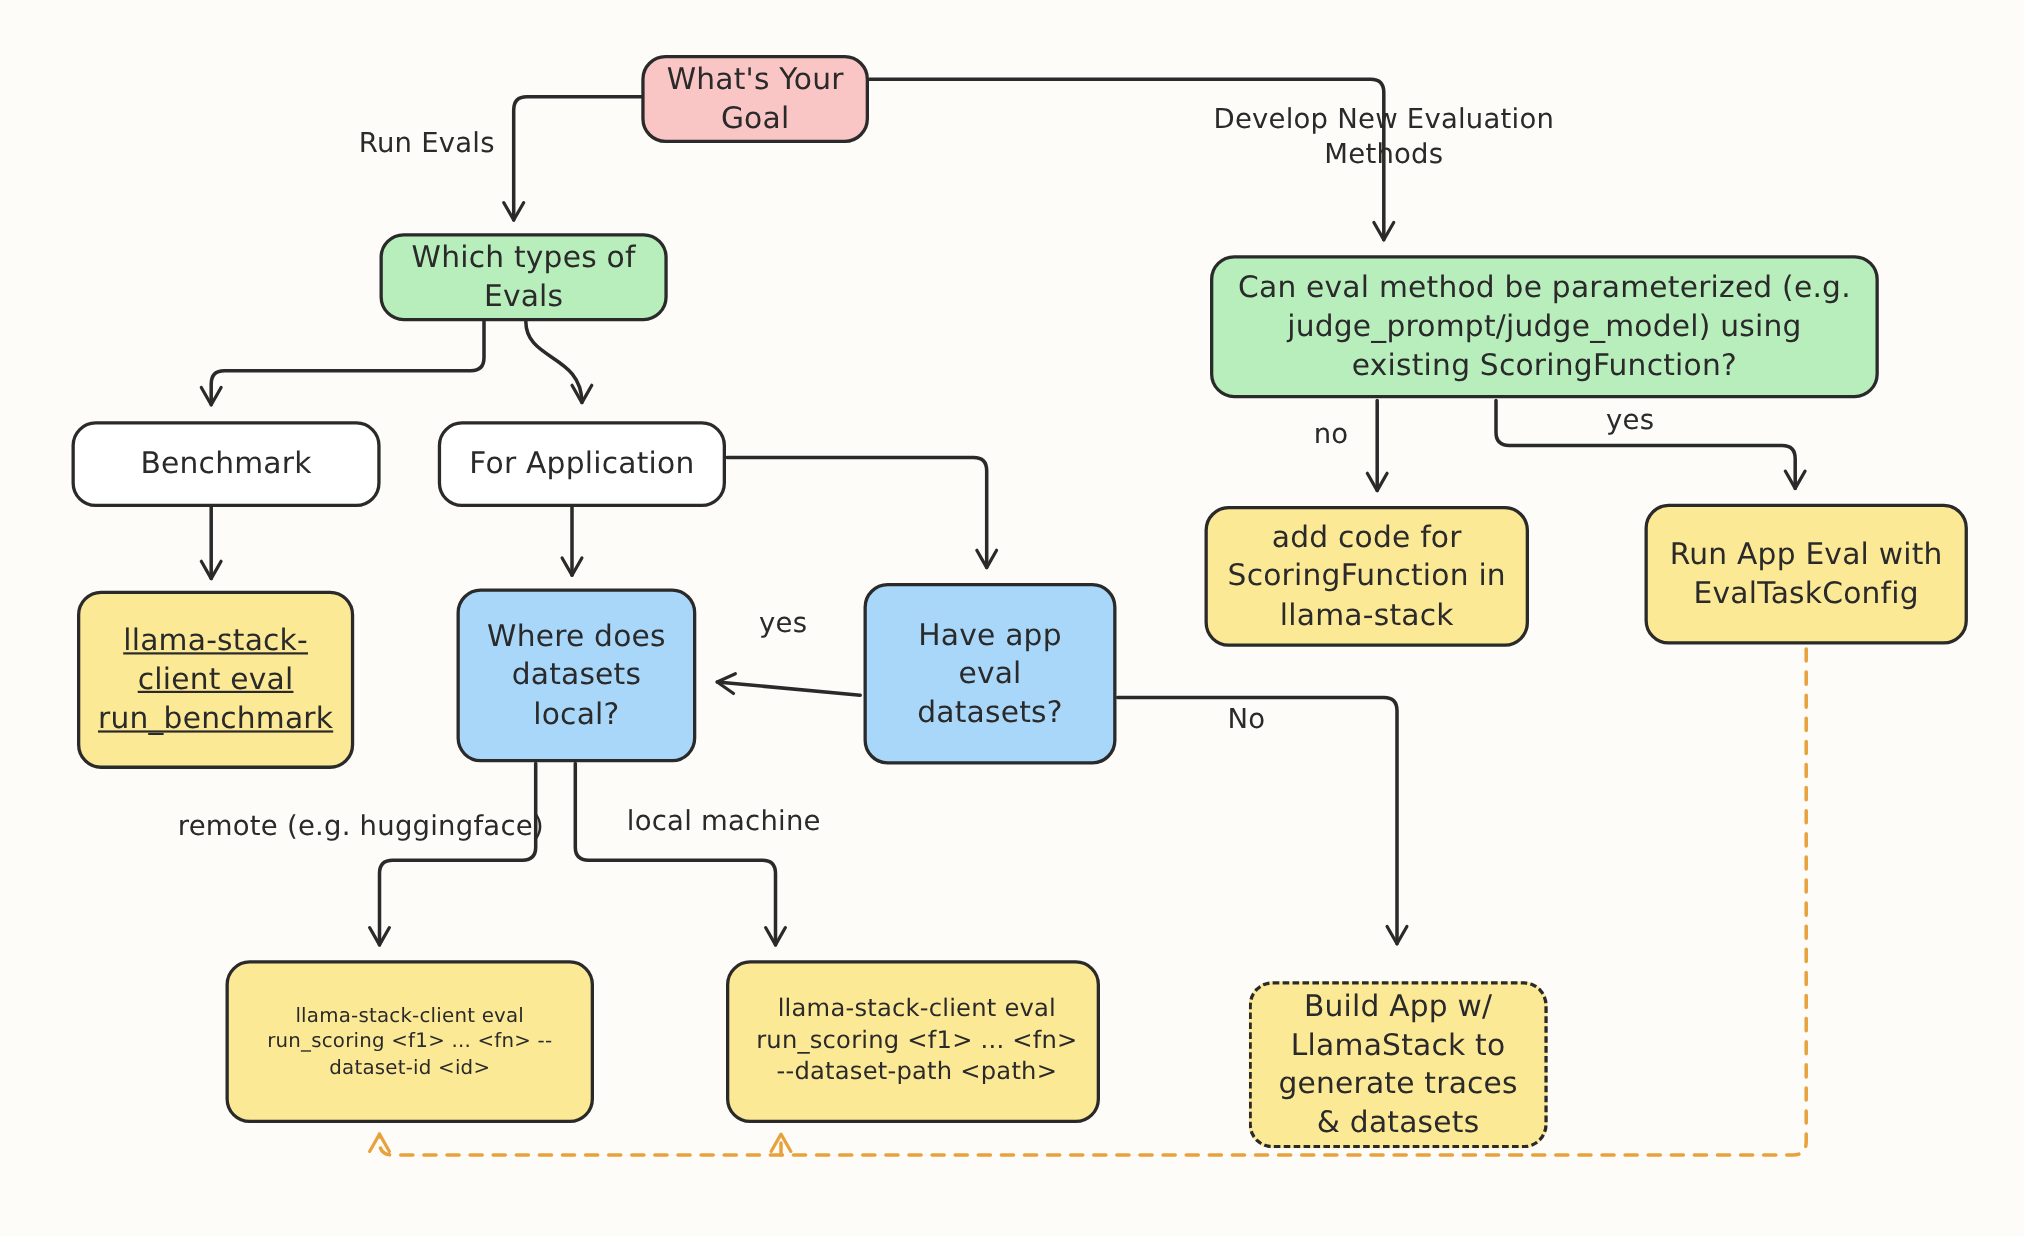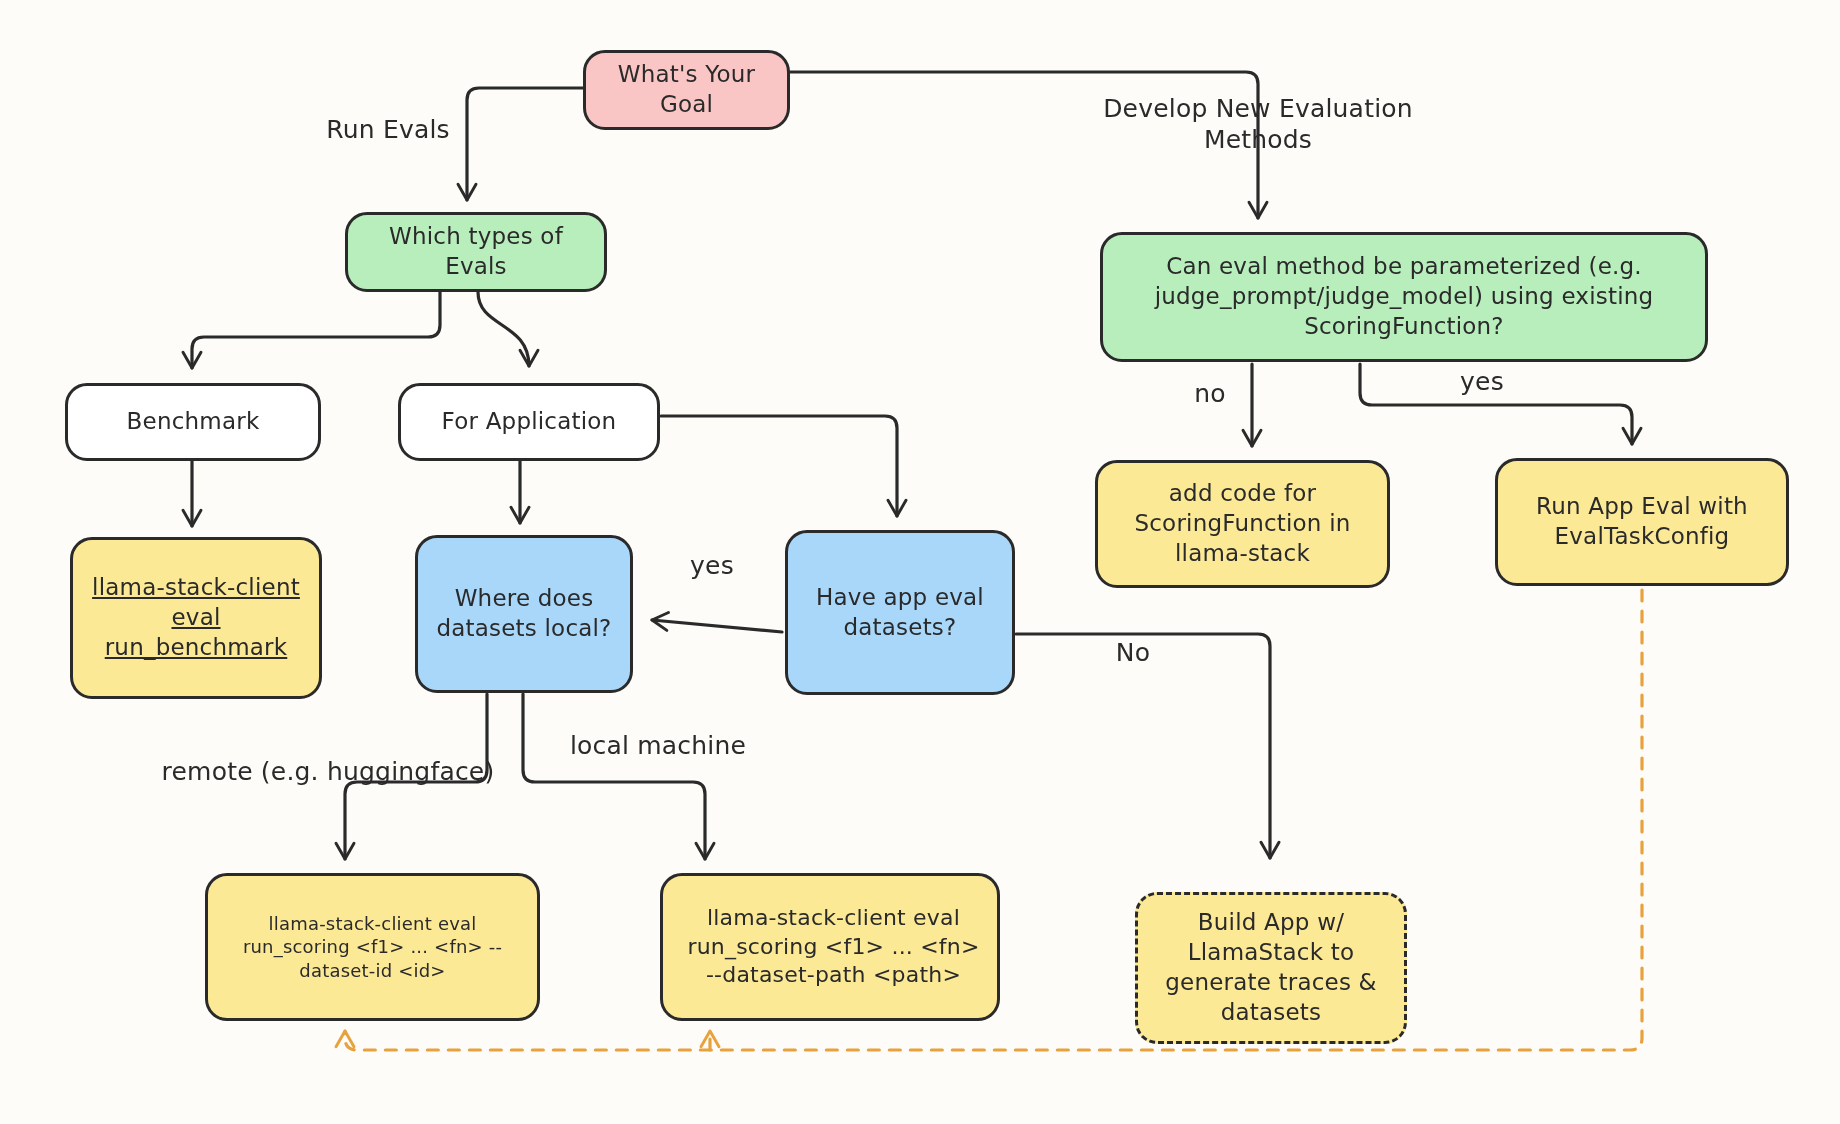--- a/index.html
+++ b/index.html
@@ -40,21 +40,21 @@
   }
   .node {
     position: absolute;
     display: flex;
     align-items: center;
     justify-content: center;
     text-align: center;
     border: 3.5px solid var(--stroke);
     border-radius: 22px;
     padding: 10px 14px;
-    font-size: 23px;
+    font-size: 27px;
     line-height: 1.3;
     letter-spacing: 0.2px;
   }
   .node.pink   { background: var(--pink); }
   .node.green  { background: var(--green); }
   .node.blue   { background: var(--blue); }
   .node.yellow { background: var(--yellow); }
   .node.white  { background: var(--white); }
   .node.dashed { border-style: dashed; }
   .edge-label {
@@ -99,21 +99,21 @@
     <path class="edge orange" d="M 1642 590 V 1038 Q 1642 1050 1630 1050 H 357 Q 345 1050 345 1038 V 1031" marker-end="url(#arrow-orange)"></path>
     <path class="edge orange" d="M 710 1050 V 1031" marker-end="url(#arrow-orange)"></path>
   </svg>
 
   <div class="node pink" style="left:583px; top:50px; width:207px; height:80px;">What's Your Goal</div>
 
   <div class="node green" style="left:345px; top:212px; width:262px; height:80px;">Which types of Evals</div>
 
   <div class="node green" style="left:1100px; top:232px; width:608px; height:130px;">Can eval method be parameterized (e.g. judge_prompt/judge_model) using existing ScoringFunction?</div>
 
-  <div class="node white" style="left:65px; top:383px; width:256px; height:78px;">Benchmark</div>
+  <div class="node white" style="left:65px; top:383px; width:281px; height:78px;">Benchmark</div>
 
   <div class="node white" style="left:398px; top:383px; width:262px; height:78px;">For Application</div>
 
   <div class="node yellow" style="left:70px; top:537px; width:252px; height:162px;text-decoration:underline;">llama-stack-client eval run_benchmark</div>
 
   <div class="node blue" style="left:415px; top:535px; width:218px; height:158px;">Where does datasets local?</div>
 
   <div class="node blue" style="left:785px; top:530px; width:230px; height:165px;">Have app eval datasets?</div>
 
   <div class="node yellow" style="left:1095px; top:460px; width:295px; height:128px;">add code for ScoringFunction in llama-stack</div>
@@ -131,17 +131,17 @@
   <div class="edge-label wrap" style="left:1258px; top:124px;">Develop New Evaluation Methods</div>
 
   <div class="edge-label" style="left:1210px; top:394px;">no</div>
 
   <div class="edge-label" style="left:1482px; top:382px;">yes</div>
 
   <div class="edge-label" style="left:712px; top:566px;">yes</div>
 
   <div class="edge-label" style="left:1133px; top:653px;">No</div>
 
-  <div class="edge-label" style="left:328px; top:772px;">remote (e.g. huggingface)</div>
+  <div class="edge-label" style="left:328px; top:751px;">remote (e.g. huggingface)</div>
 
   <div class="edge-label" style="left:658px; top:746px;">local machine</div>
 
 </div>
 
 </body></html>

